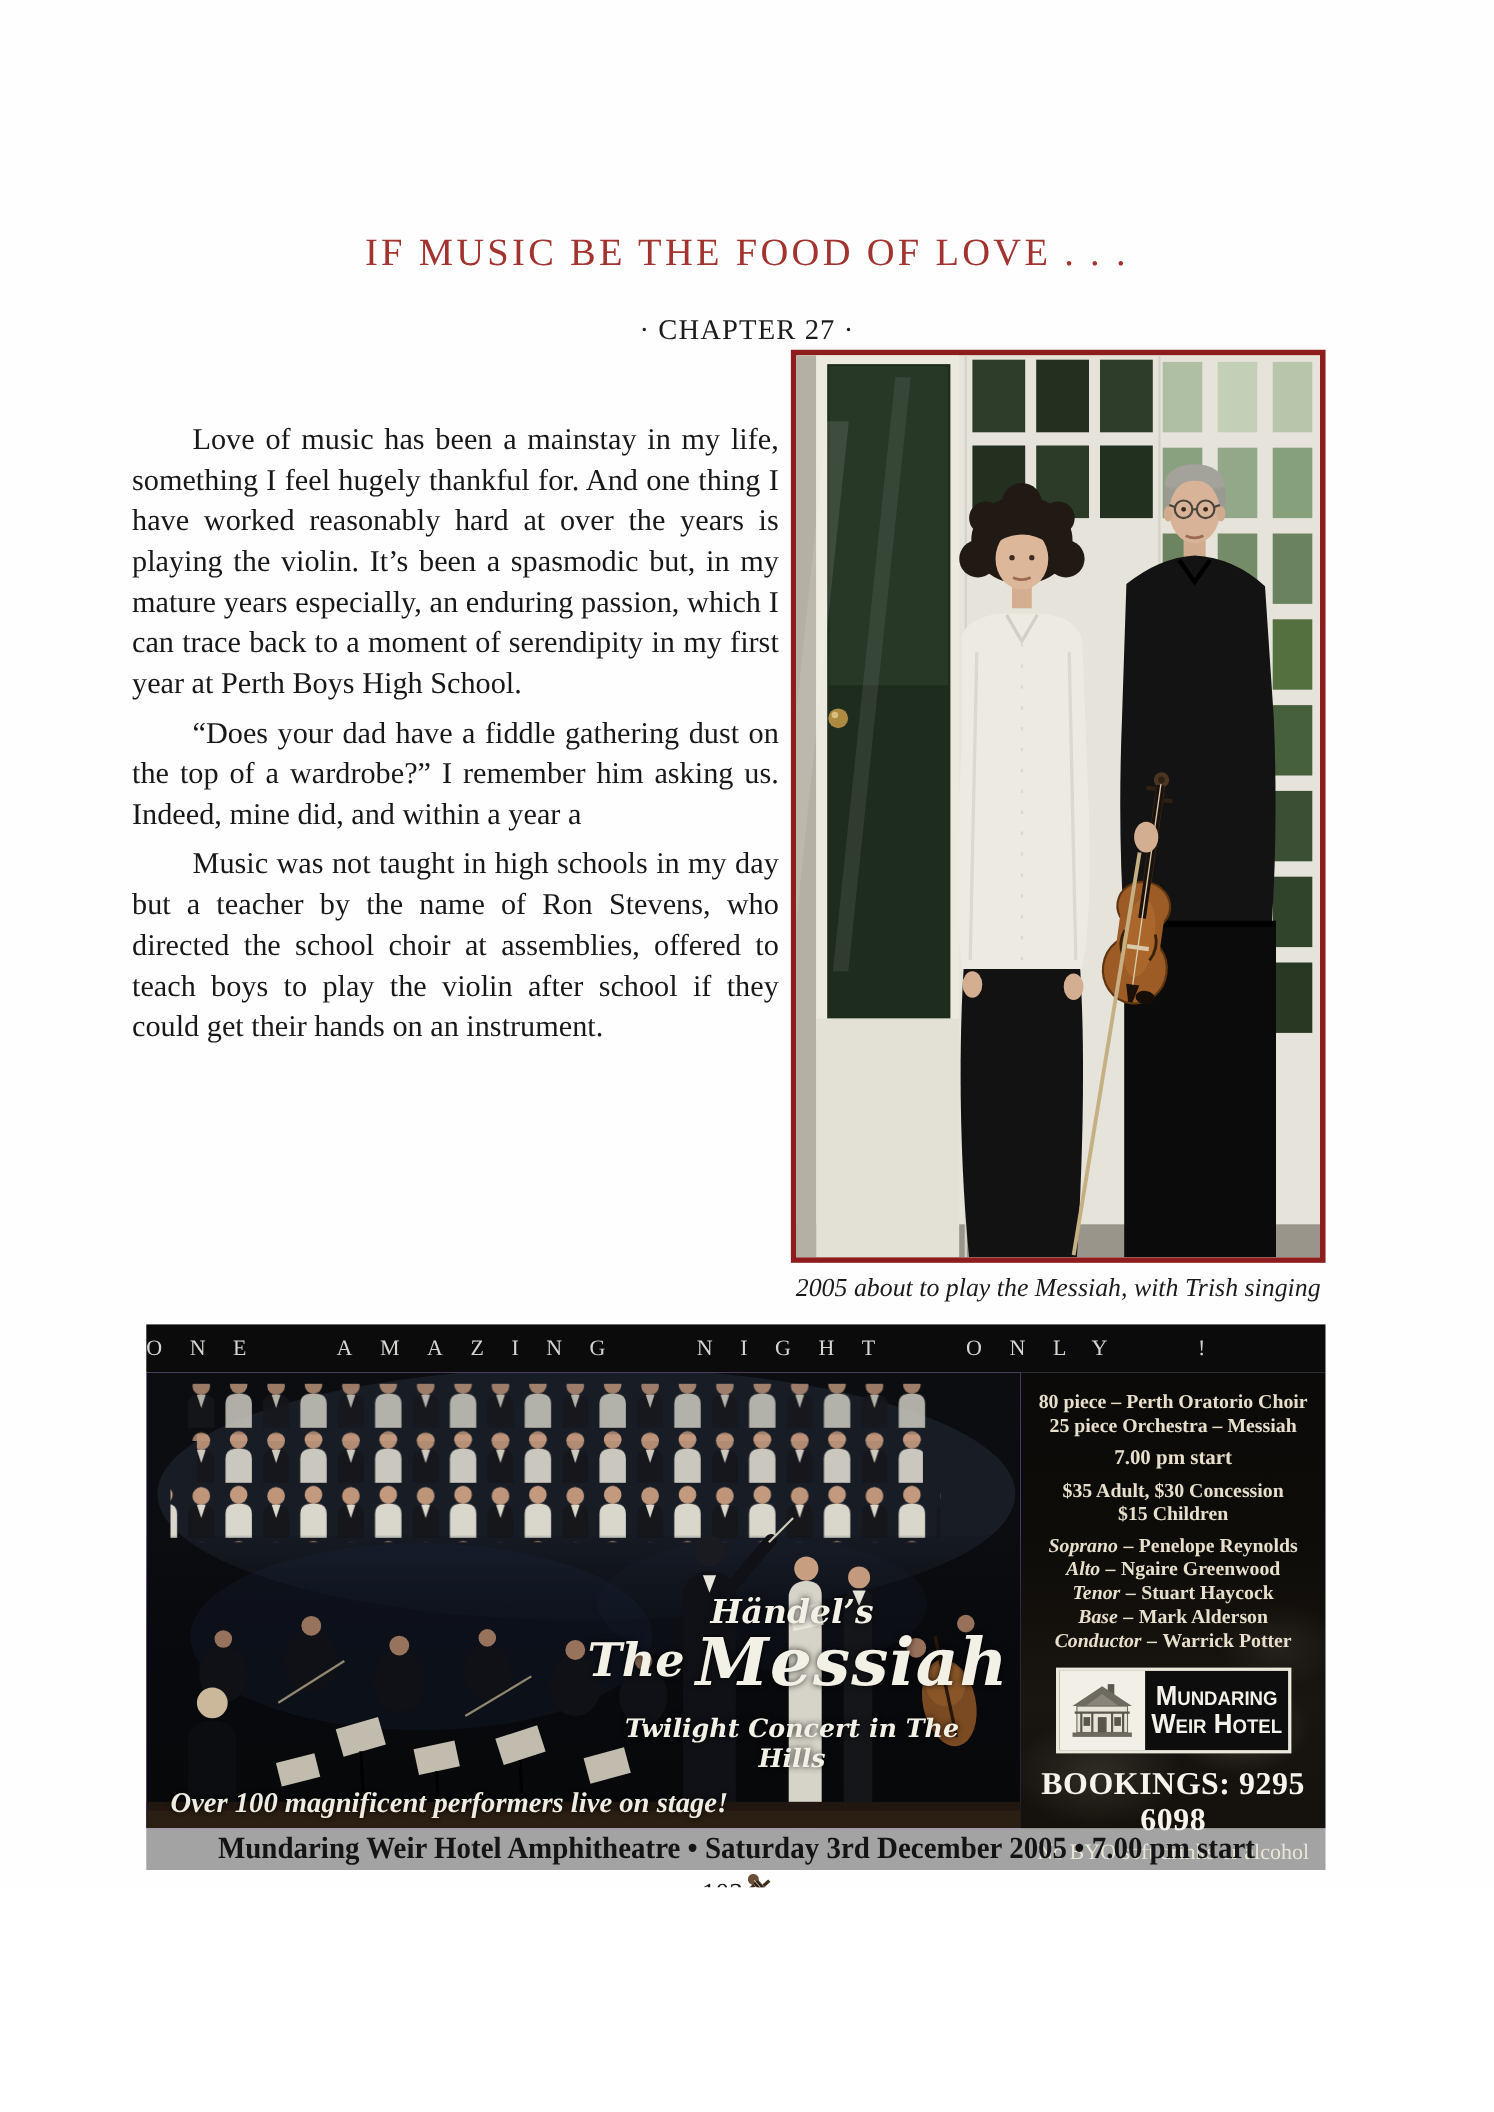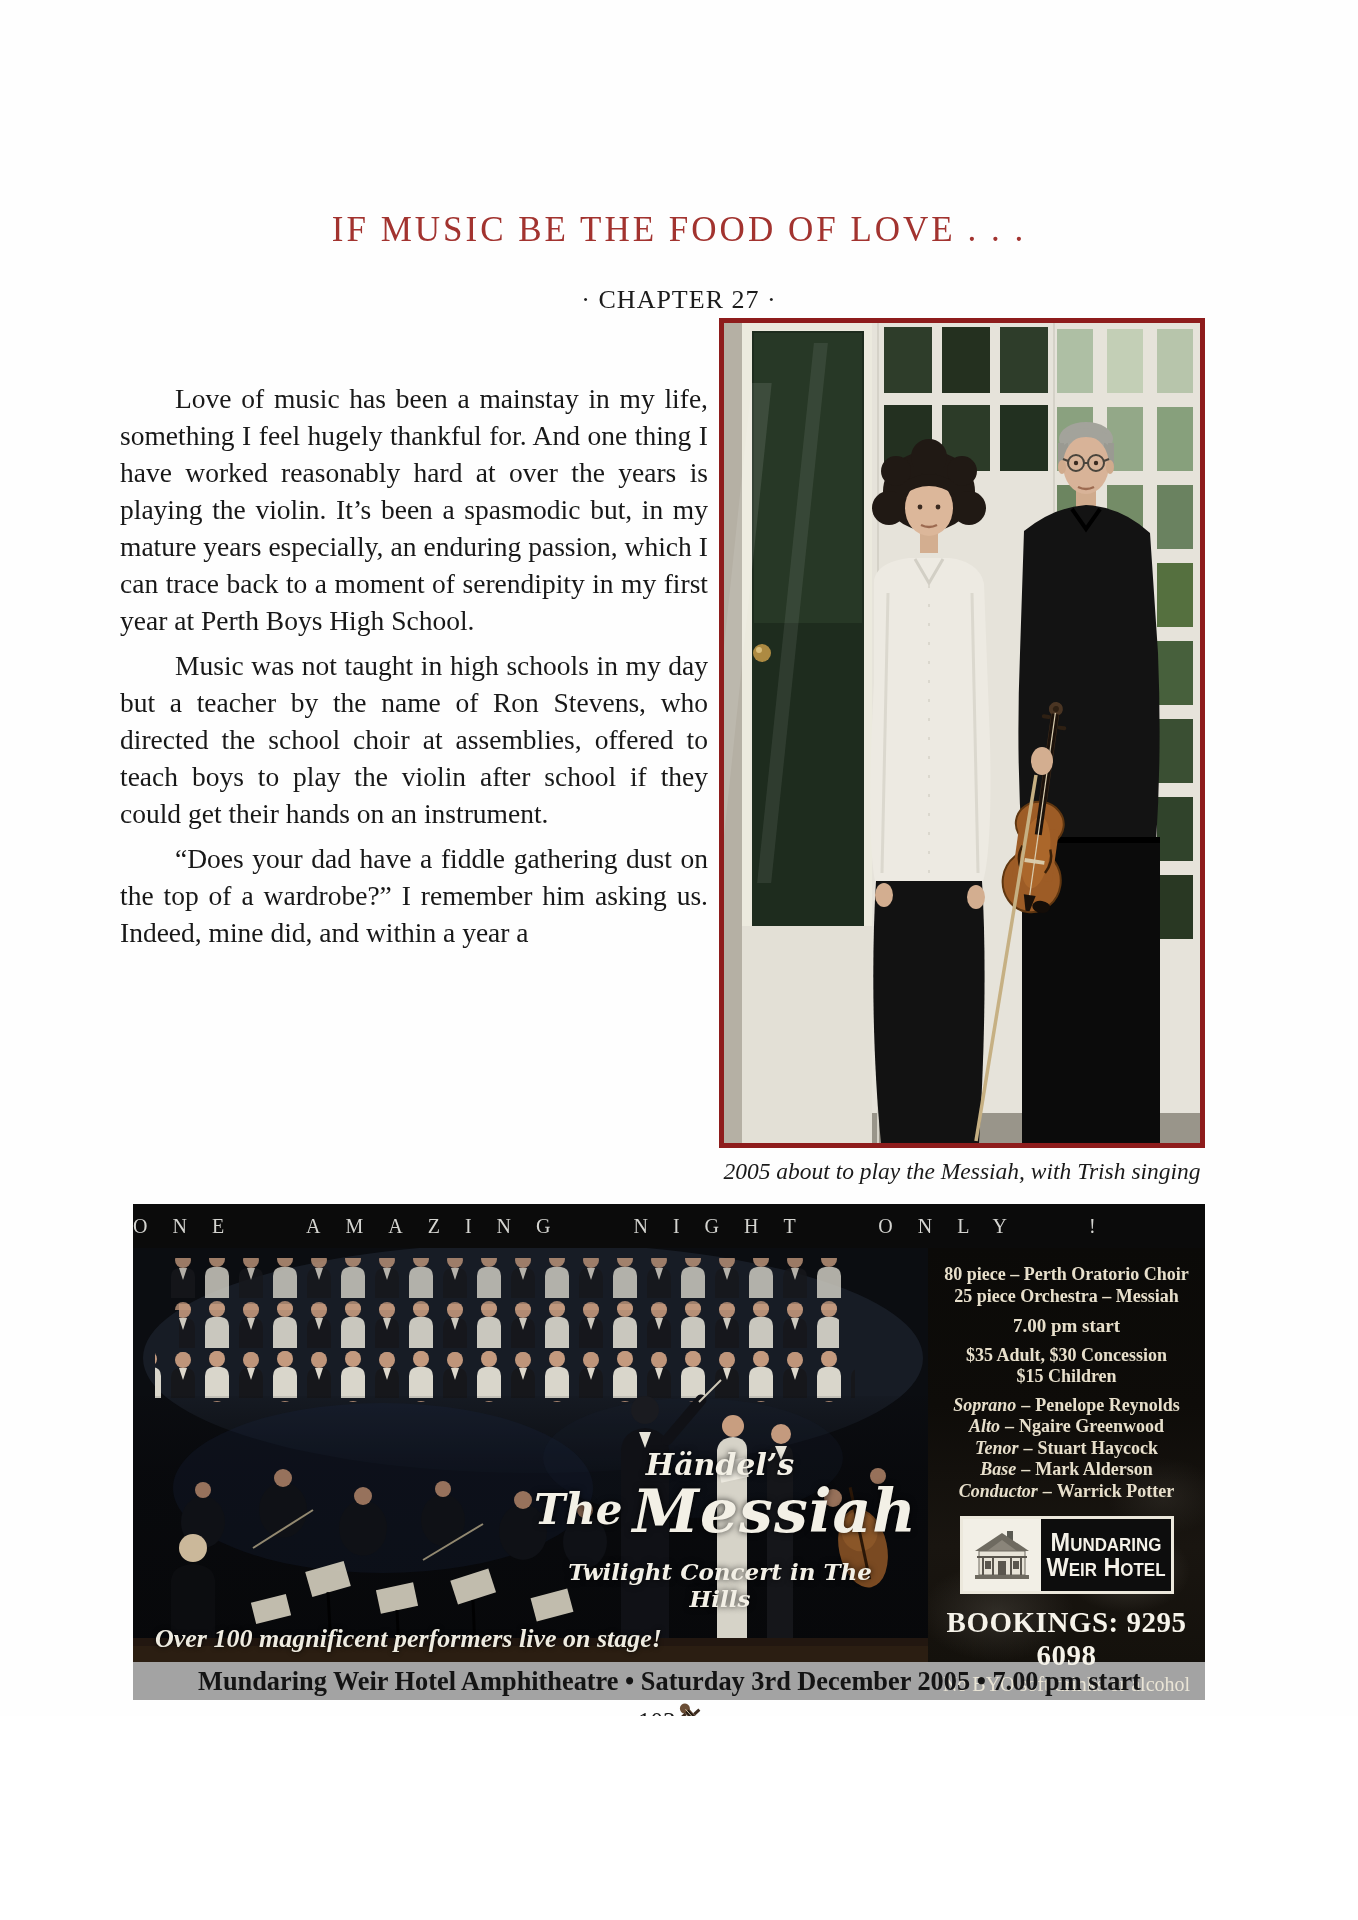--- a/index.html
+++ b/index.html
@@ -72,22 +72,22 @@
 </head>
 <body>
 
 <div class="page">
 
   <h1 class="title">IF MUSIC BE THE FOOD OF LOVE . . .</h1>
   <div class="chapter">· CHAPTER 27 ·</div>
 
   <div class="article">
     <p>Love of music has been a mainstay in my life, something I feel hugely thankful for. And one thing I have worked reasonably hard at over the years is playing the violin. It’s been a spasmodic but, in my mature years especially, an enduring passion, which I can trace back to a moment of serendipity in my first year at Perth Boys High School.</p>
+    <p>“Does your dad have a fiddle gathering dust on the top of a wardrobe?” I remember him asking us. Indeed, mine did, and within a year a</p>
     <p>Music was not taught in high schools in my day but a teacher by the name of Ron Stevens, who directed the school choir at assemblies, offered to teach boys to play the violin after school if they could get their hands on an instrument.</p>
-    <p>“Does your dad have a fiddle gathering dust on the top of a wardrobe?” I remember him asking us. Indeed, mine did, and within a year a</p>
   </div>
 
   <figure class="photo">
     <svg viewBox="0 0 476 820" preserveAspectRatio="none">
       <rect width="476" height="820" fill="#e6e3da"></rect>
       <rect x="0" y="790" width="476" height="30" fill="#99958a"></rect>
       <rect x="0" y="0" width="18" height="820" fill="#b5b0a4"></rect>
 
       <rect x="18" y="0" width="130" height="620" fill="#eceade"></rect>
       <rect x="28" y="8" width="112" height="595" fill="#1e2c1e"></rect>

